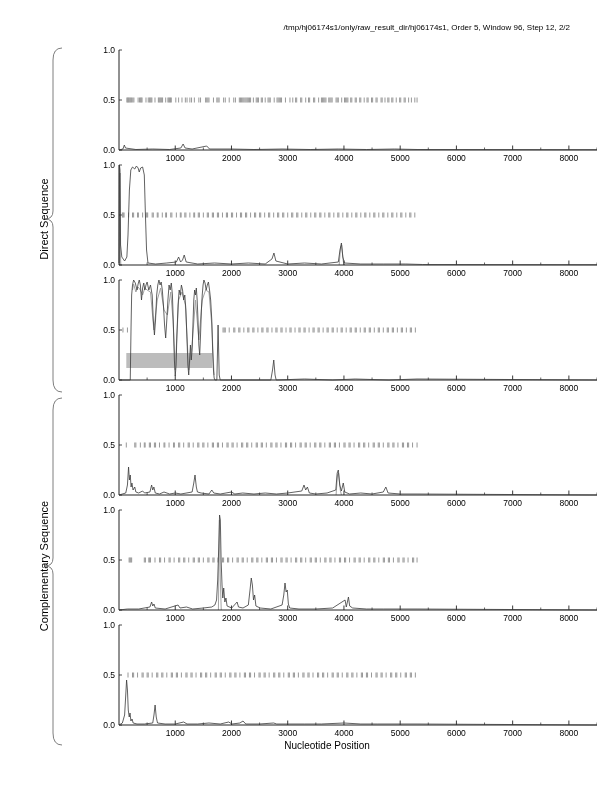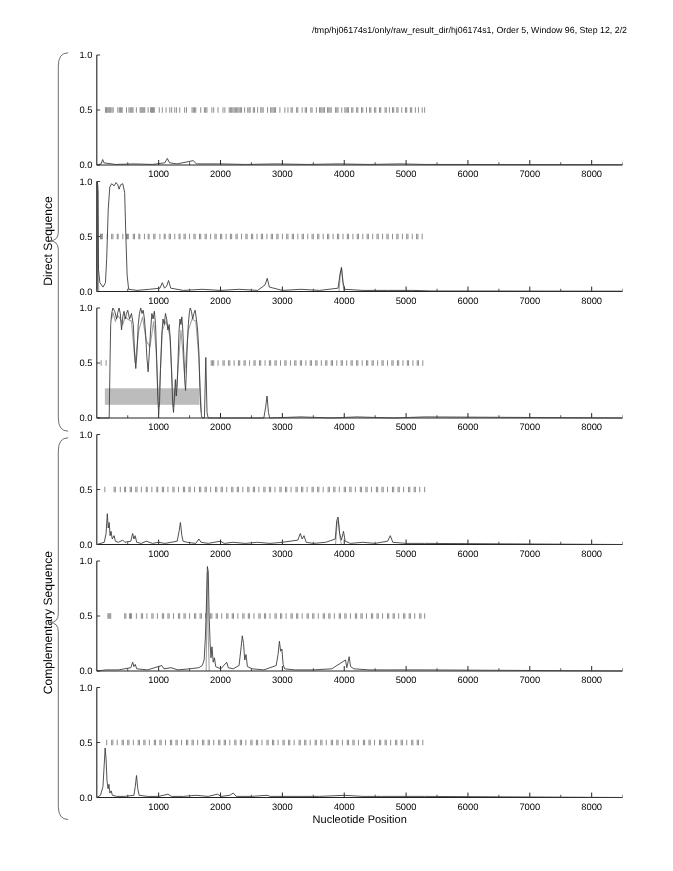--- a/index.html
+++ b/index.html
@@ -1,19 +1,19 @@
 <!DOCTYPE html>
 <html><head>
 <meta charset="utf-8">
 <style>
   html,body{margin:0;padding:0;background:#ffffff;}
   body{width:612px;height:792px;position:relative;overflow:hidden;
        font-family:"Liberation Sans", sans-serif;color:#000;}
   .title{position:absolute;top:23px;right:42px;font-size:8px;white-space:nowrap;}
-  .panel{position:absolute;left:54px;width:512px;height:115px;}
+  .panel{position:absolute;left:54px;width:512px;height:115px;padding-left:31px;}
   .xlabel{position:absolute;left:327px;top:740px;transform:translateX(-50%);
           font-size:10px;white-space:nowrap;}
   .grouplabel{position:absolute;left:44px;font-size:11px;white-space:nowrap;
               transform:translate(-50%,-50%) rotate(-90deg);}
   .overlay{position:absolute;left:0;top:0;pointer-events:none;}
   svg text{font-family:"Liberation Sans", sans-serif;}
 </style>
 </head>
 <body>
 

